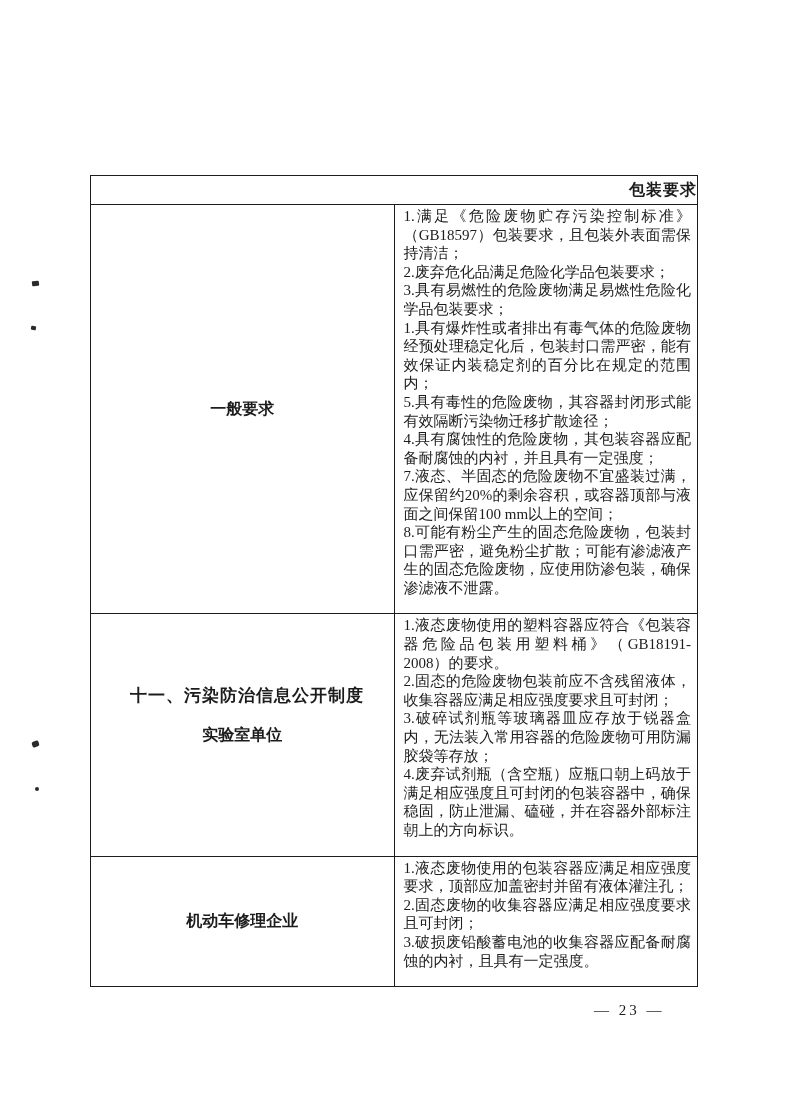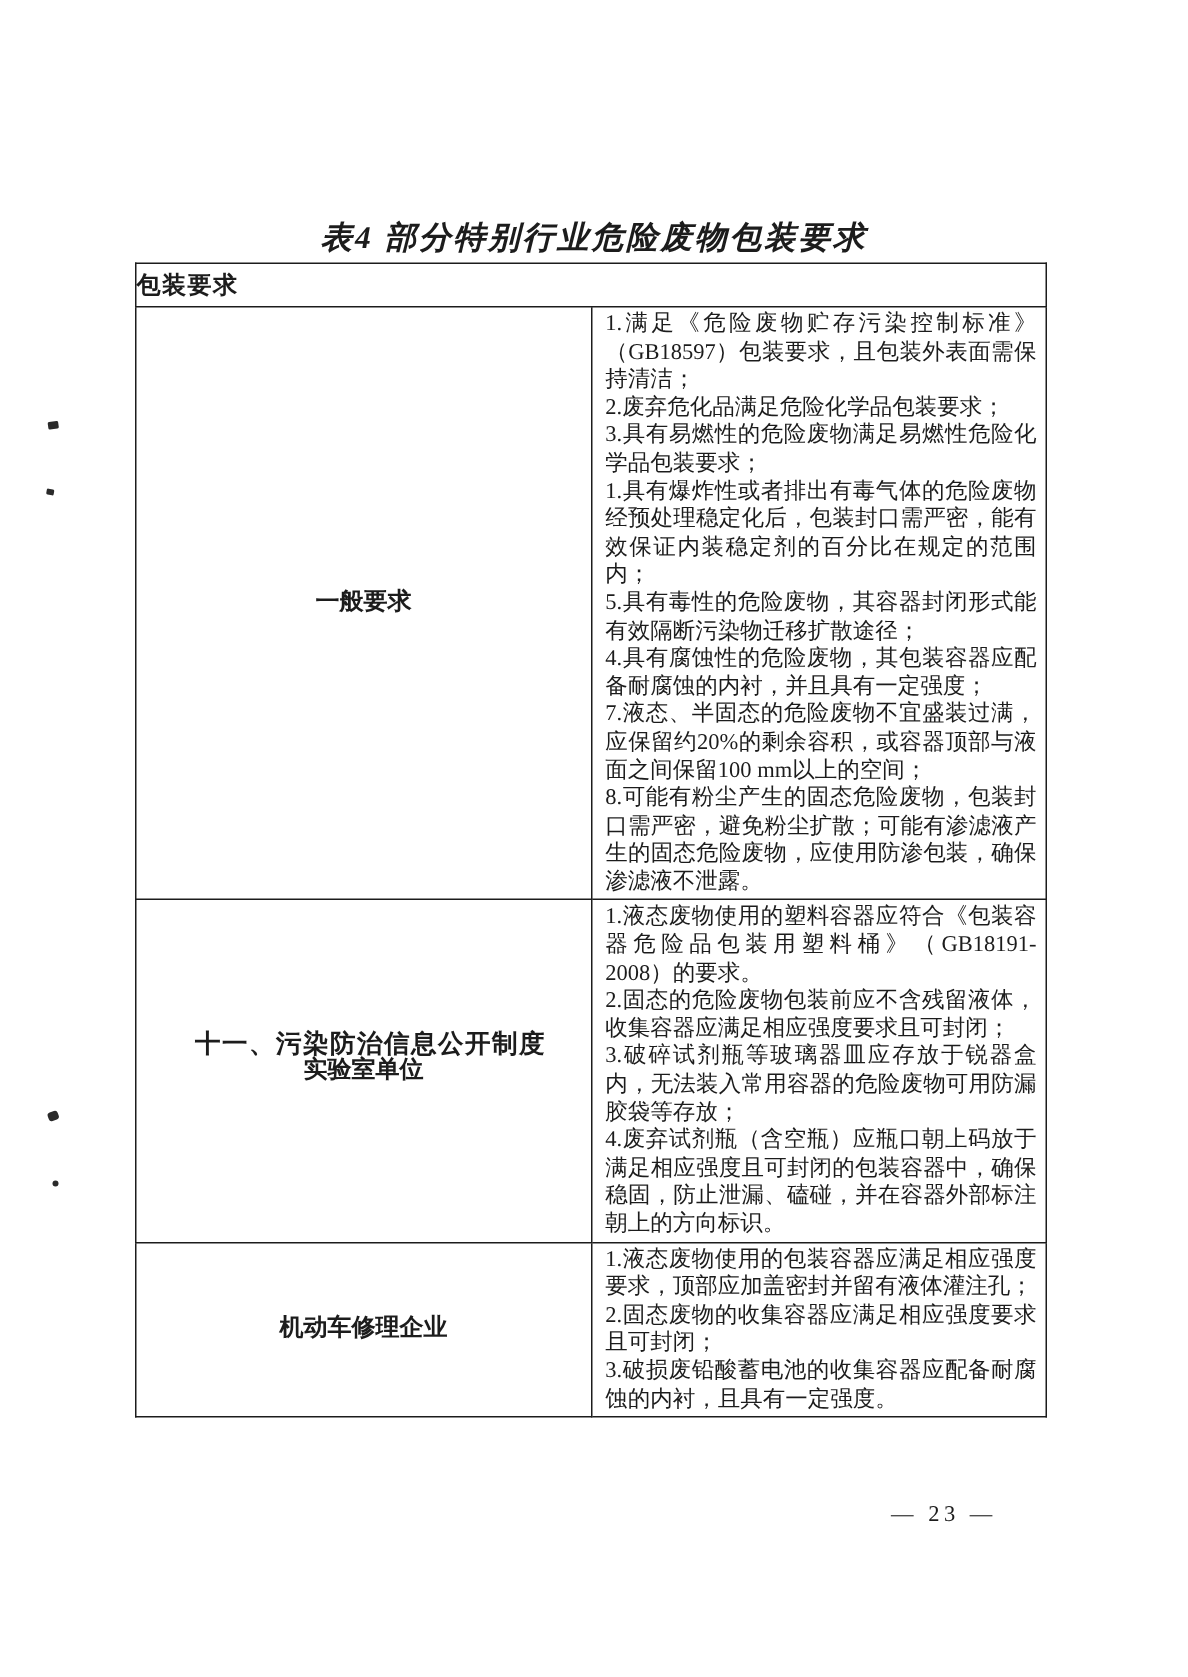--- a/index.html
+++ b/index.html
@@ -26,38 +26,38 @@
     position:absolute; left:90px; top:175px;
     width:608px;
     border-collapse:collapse;
     table-layout:fixed;
   }
   .req-table th, .req-table td {
     border:1.5px solid #1c1c1c;
   }
   .req-table .head-cell {
     height:29px;
-    text-align:left;
+    text-align:right;
     vertical-align:middle;
     font-weight:bold;
     font-size:16px;
     letter-spacing:1px;
   }
   .req-table .label-cell {
     width:78px;
     text-align:center;
     vertical-align:middle;
     font-weight:600;
     font-size:16px;
     line-height:22px;
     padding:0 1px;
   }
   .req-table .content-cell {
     vertical-align:top;
-    padding:2px 6px 2px 9px;
+    padding:2px 6px 16px 9px;
   }
   .content-cell .item {
     font-size:15px;
     line-height:18.6px;
     text-align:justify;
   }
   .h-general  { height:222px; }
   .h-lab      { height:130px; }
   .h-vehicle  { height:72px;  }
   .section-heading {
@@ -89,21 +89,20 @@
   .speck-1 { left:32px; top:281px; width:7px; height:5px; transform:rotate(-8deg); }
   .speck-2 { left:31px; top:326px; width:5px; height:4px; transform:rotate(10deg); }
   .speck-3 { left:32px; top:741px; width:7px; height:6px; transform:rotate(-20deg); border-radius:2px; }
   .speck-4 { left:35px; top:787px; width:4px; height:4px; border-radius:2px; }
 </style>
 </head>
 <body>
 
 <div class="page">
 
-  <div class="doc-title">表4 部分特别行业危险废物包装要求</div>
 
   <table class="req-table">
     <thead>
       <tr>
         <th class="head-cell" colspan="2">包装要求</th>
       </tr>
     </thead>
     <tbody>
       <tr>
         <th class="label-cell">一般要求</th>

